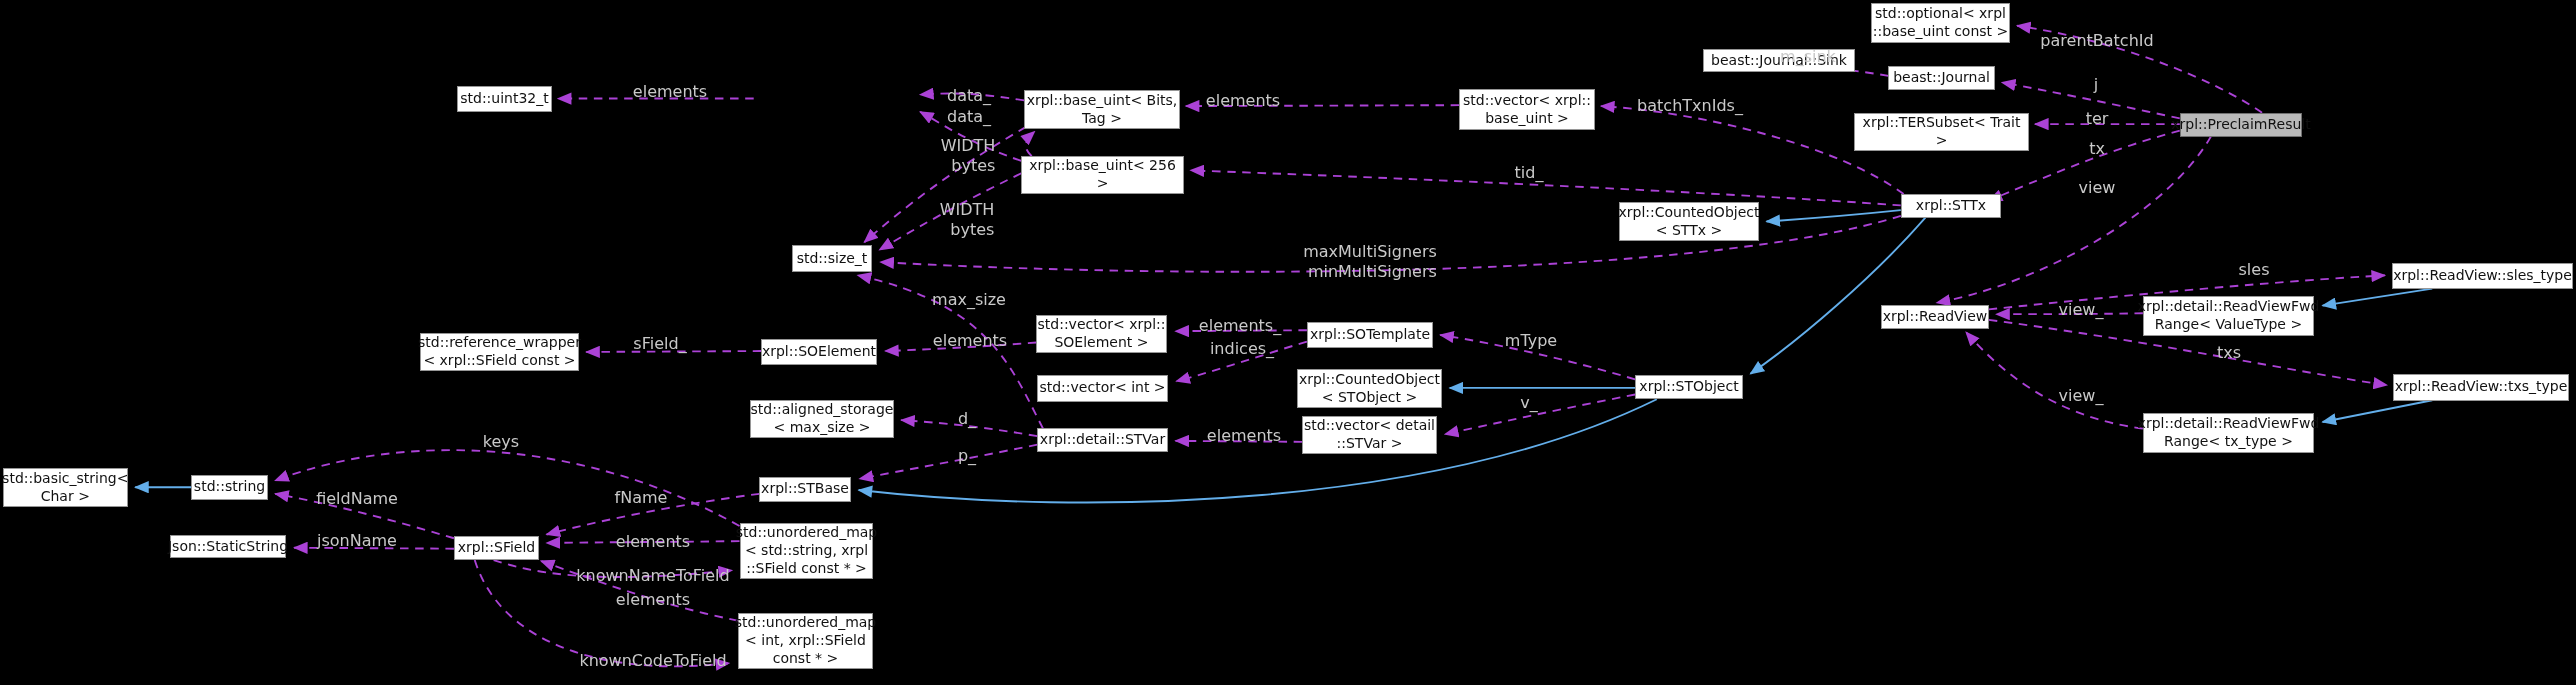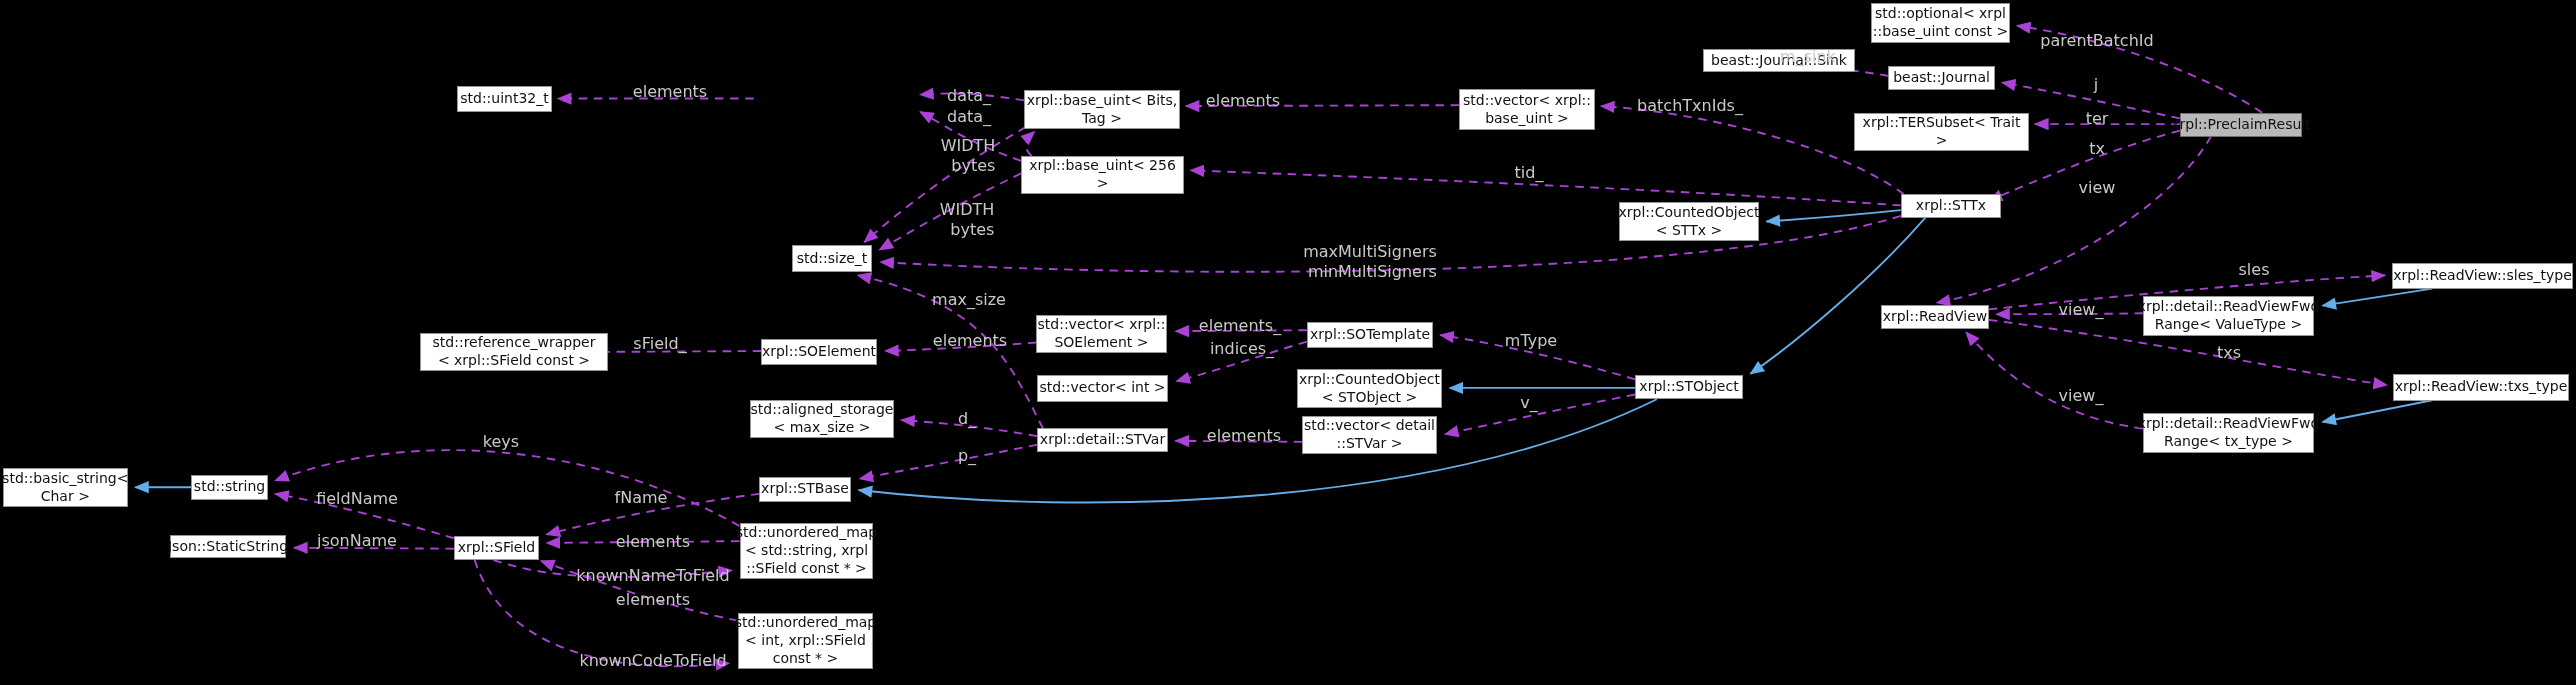--- a/index.html
+++ b/index.html
@@ -101,21 +101,21 @@
 <div class="node" style="left:2143px;top:413px;width:171px;min-height:40px">xrpl::detail::ReadViewFwd
 Range&lt; tx_type &gt;</div>
 <div class="node" style="left:792px;top:245px;width:80px;min-height:27.4px">std::size_t</div>
 <div class="node" style="left:1036px;top:315px;width:131px;min-height:37px">std::vector&lt; xrpl::
 SOElement &gt;</div>
 <div class="node" style="left:1307px;top:322px;width:126px;min-height:25.5px">xrpl::SOTemplate</div>
 <div class="node" style="left:1037px;top:375px;width:131px;min-height:26.5px">std::vector&lt; int &gt;</div>
 <div class="node" style="left:1297px;top:369px;width:145px;min-height:39px">xrpl::CountedObject
 &lt; STObject &gt;</div>
 <div class="node" style="left:1635px;top:375px;width:108px;min-height:23.6px">xrpl::STObject</div>
-<div class="node" style="left:420px;top:333px;width:188px;min-height:38px">std::reference_wrapper
+<div class="node" style="left:420px;top:333px;width:159px;min-height:38px">std::reference_wrapper
 &lt; xrpl::SField const &gt;</div>
 <div class="node" style="left:761px;top:339px;width:116px;min-height:25.5px">xrpl::SOElement</div>
 <div class="node" style="left:750px;top:400px;width:144px;min-height:38px">std::aligned_storage
 &lt; max_size &gt;</div>
 <div class="node" style="left:1037px;top:428px;width:131px;min-height:23.6px">xrpl::detail::STVar</div>
 <div class="node" style="left:1302px;top:416px;width:135px;min-height:38px">std::vector&lt; detail
 ::STVar &gt;</div>
 <div class="node" style="left:759px;top:477px;width:92px;min-height:24.6px">xrpl::STBase</div>
 <div class="node" style="left:2.8px;top:468px;width:125px;min-height:39px">std::basic_string&lt;
 Char &gt;</div>

